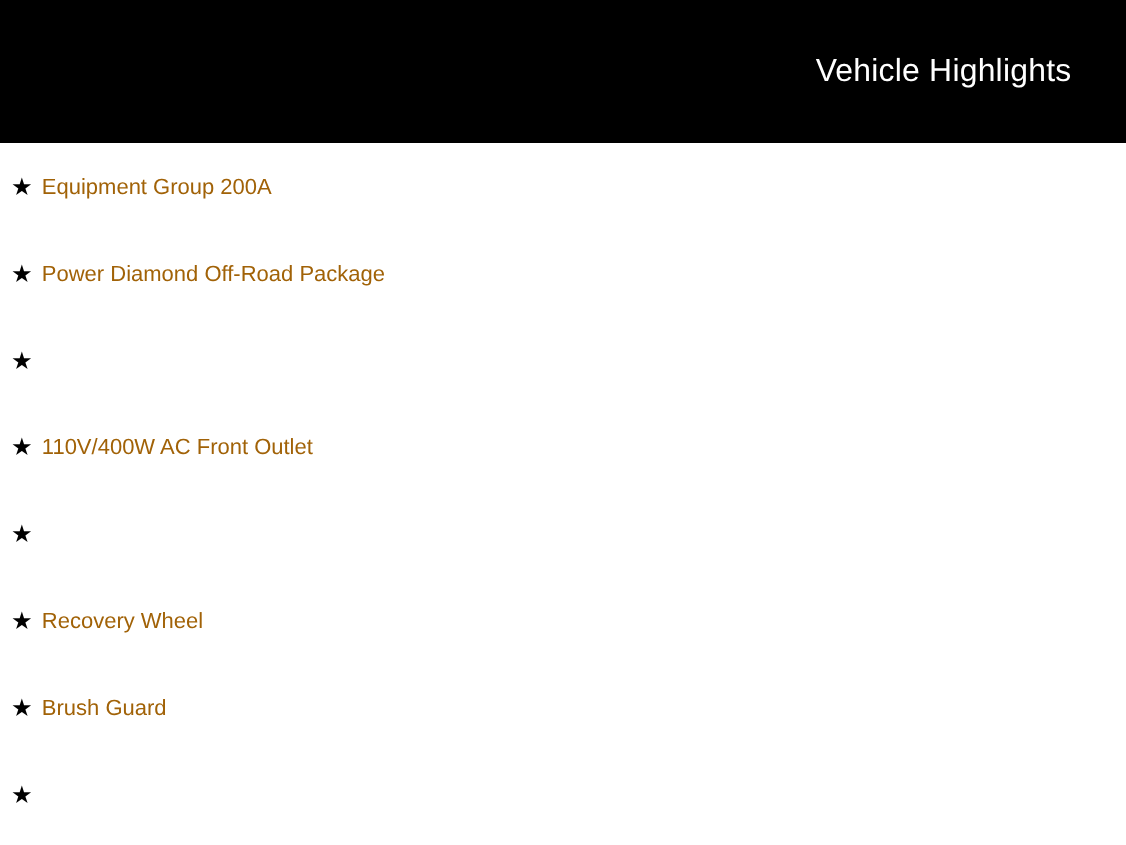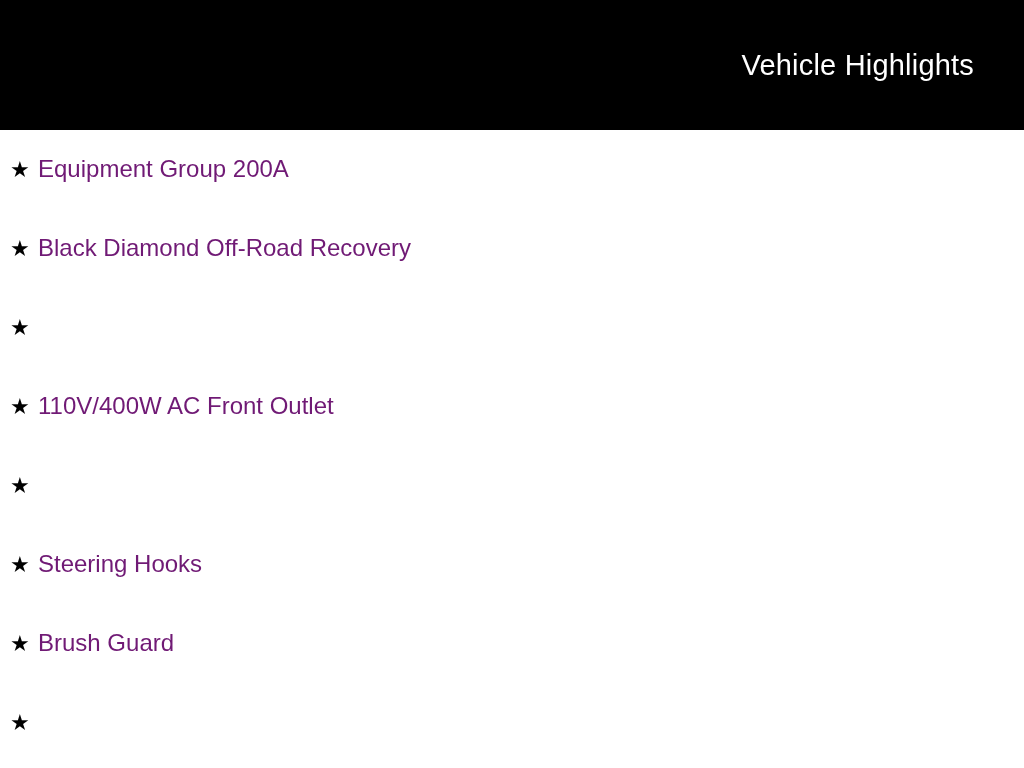--- a/index.html
+++ b/index.html
@@ -63,22 +63,22 @@
   .bullet-star {
     width: 28px;
     flex: 0 0 28px;
     color: #000000;
     font-size: 22px;
     line-height: 1;
     text-align: left;
   }
 
   .highlight-text {
-    color: #701a75;
-    font-size: 24px;
+    color: #a16207;
+    font-size: 20px;
     font-weight: 400;
     line-height: 1.1;
     white-space: nowrap;
   }
 </style>
 </head>
 <body>
 
 <div class="page">
 
@@ -88,39 +88,39 @@
 
   <ul class="highlights-list">
 
     <li class="highlight-item">
       <span class="bullet-star">★</span>
       <span class="highlight-text">Equipment Group 200A</span>
     </li>
 
     <li class="highlight-item">
       <span class="bullet-star">★</span>
-      <span class="highlight-text">Black Diamond Off-Road Recovery</span>
+      <span class="highlight-text">Power Diamond Off-Road Package</span>
     </li>
 
     <li class="highlight-item">
       <span class="bullet-star">★</span>
     </li>
 
     <li class="highlight-item">
       <span class="bullet-star">★</span>
       <span class="highlight-text">110V/400W AC Front Outlet</span>
     </li>
 
     <li class="highlight-item">
       <span class="bullet-star">★</span>
     </li>
 
     <li class="highlight-item">
       <span class="bullet-star">★</span>
-      <span class="highlight-text">Steering Hooks</span>
+      <span class="highlight-text">Recovery Wheel</span>
     </li>
 
     <li class="highlight-item">
       <span class="bullet-star">★</span>
       <span class="highlight-text">Brush Guard</span>
     </li>
 
     <li class="highlight-item">
       <span class="bullet-star">★</span>
     </li>

